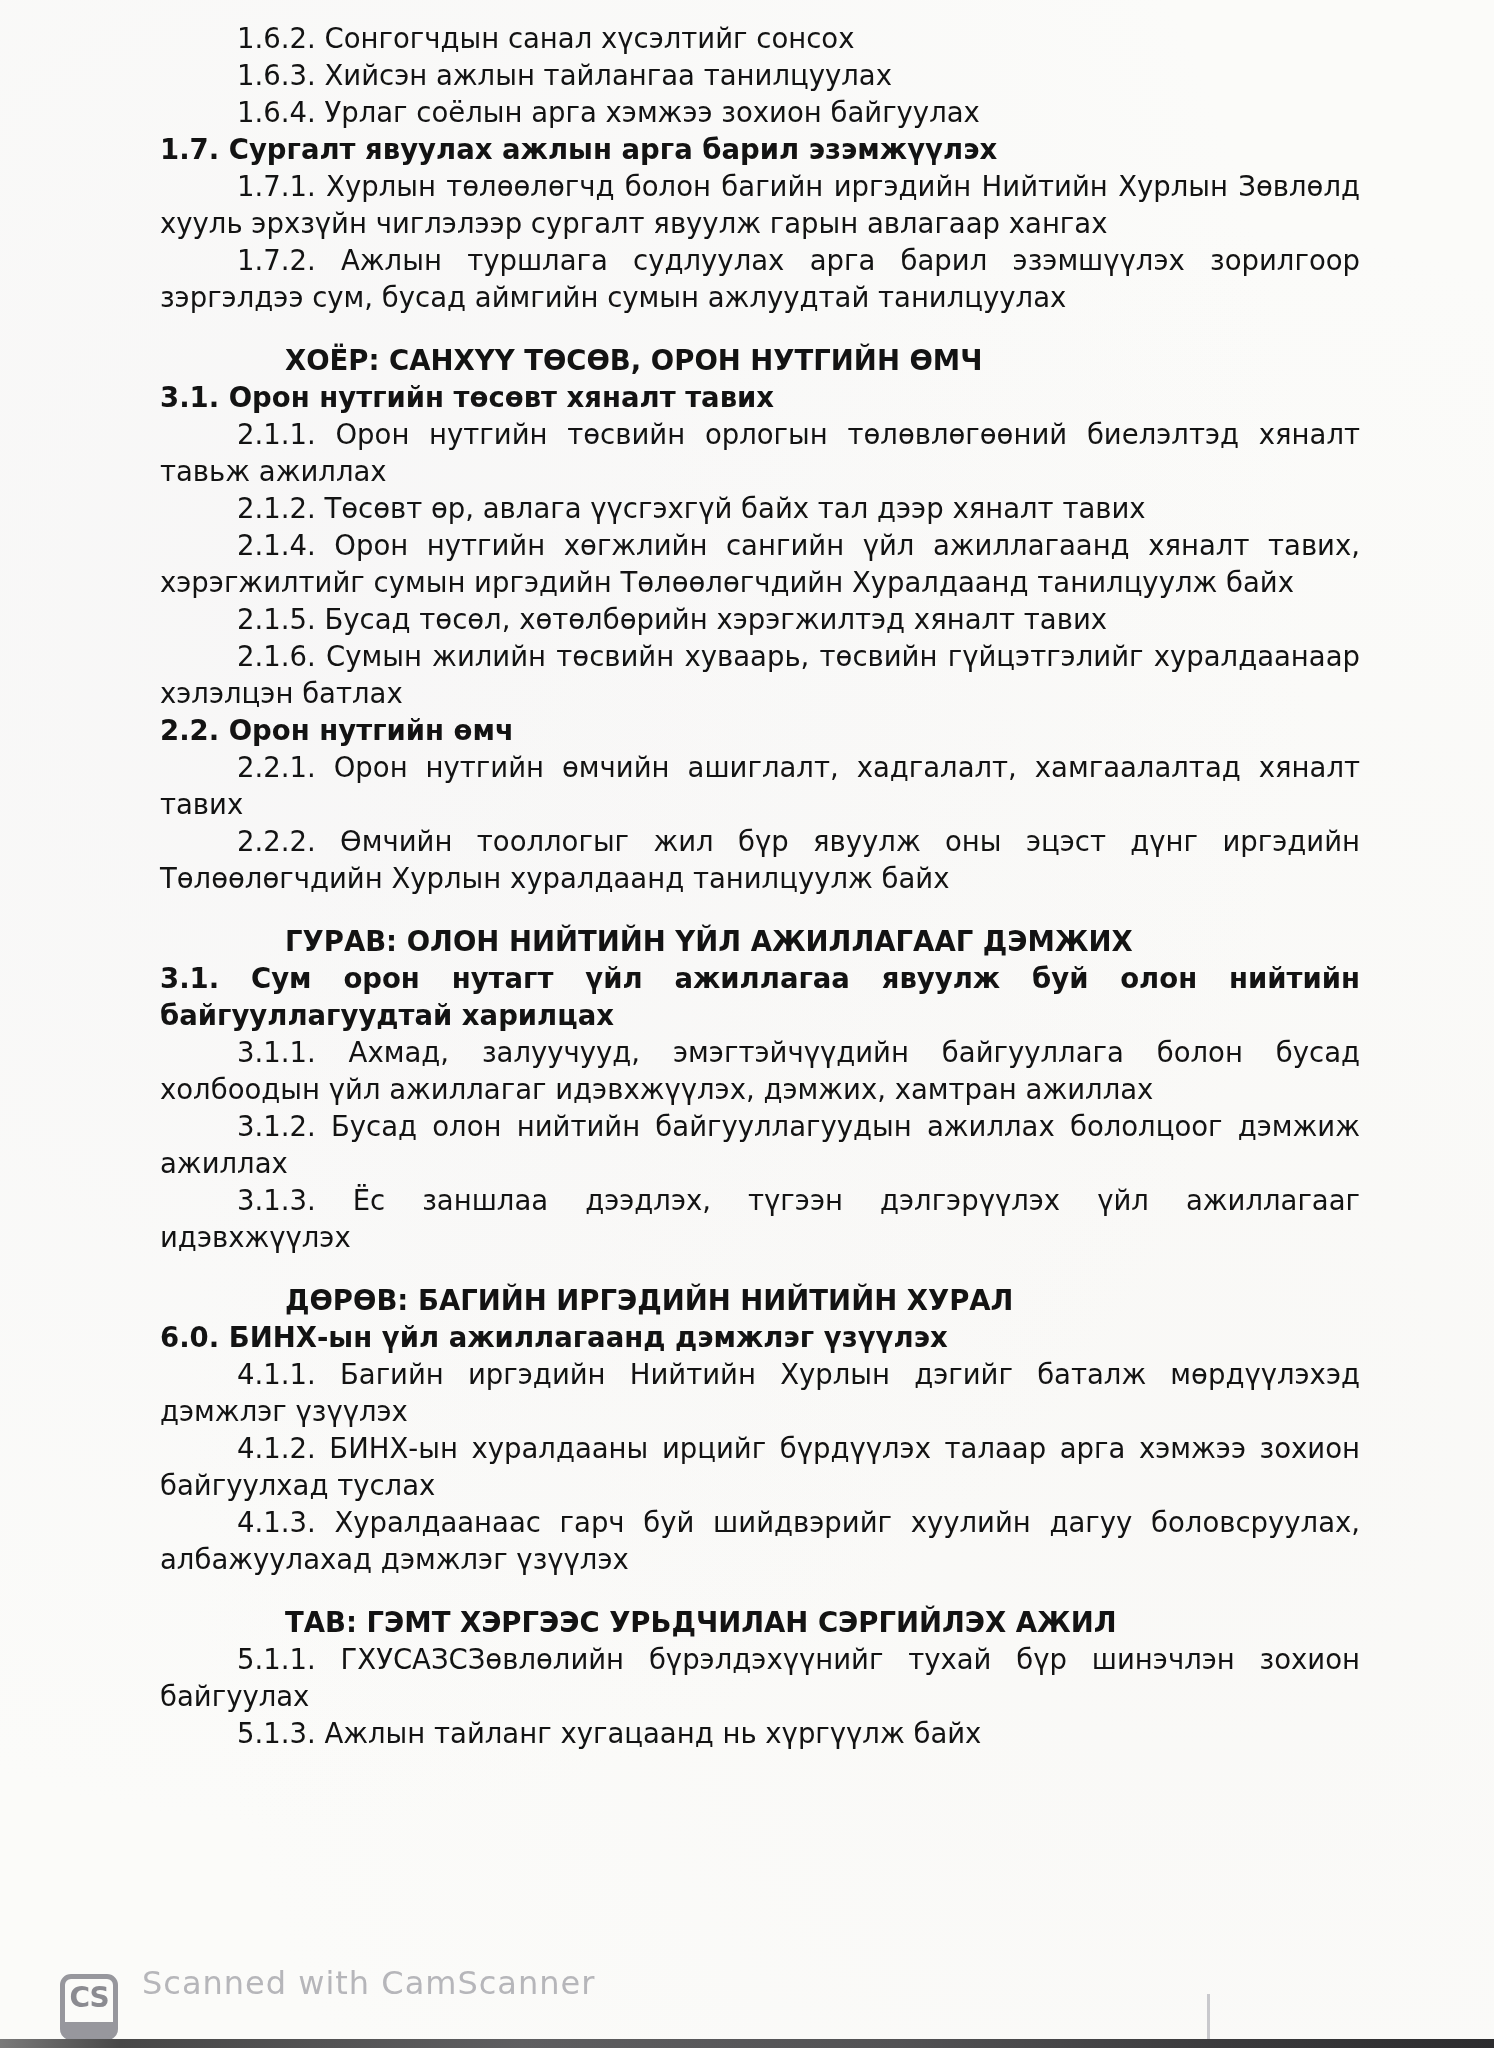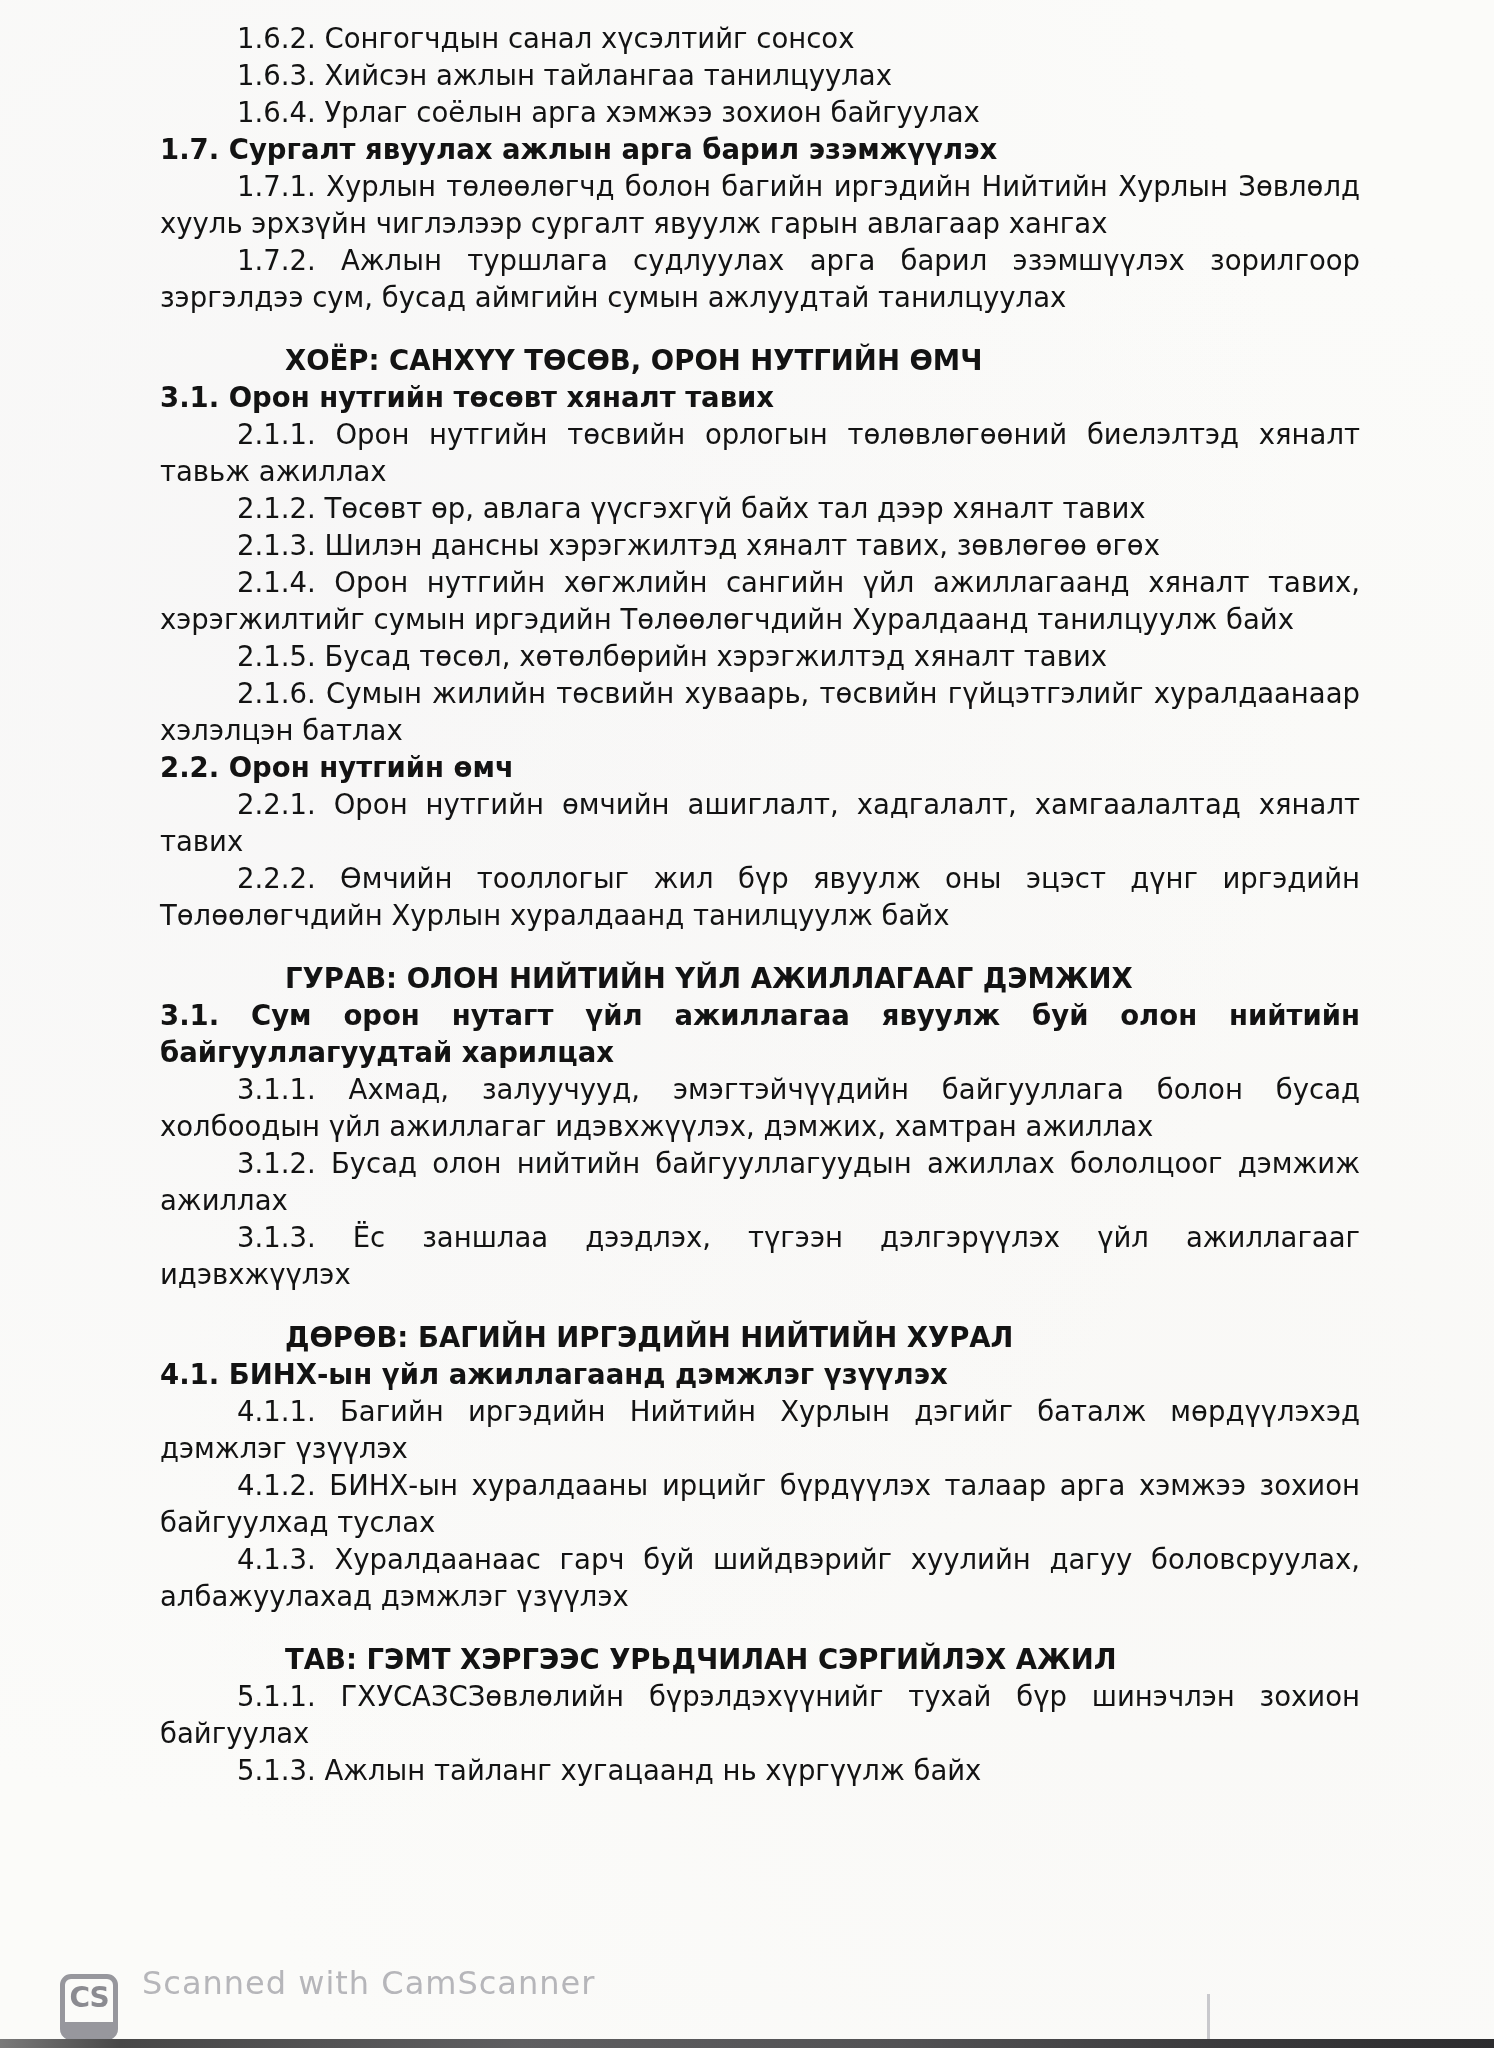--- a/index.html
+++ b/index.html
@@ -76,34 +76,33 @@
     <p class="blk item">1.6.2. Сонгогчдын санал хүсэлтийг сонсох</p>
     <p class="blk item">1.6.3. Хийсэн ажлын тайлангаа танилцуулах</p>
     <p class="blk item">1.6.4. Урлаг соёлын арга хэмжээ зохион байгуулах</p>
     <p class="blk bold">1.7. Сургалт явуулах ажлын арга барил эзэмжүүлэх</p>
     <p class="blk item">1.7.1. Хурлын төлөөлөгчд болон багийн иргэдийн Нийтийн Хурлын Зөвлөлд хууль эрхзүйн чиглэлээр сургалт явуулж гарын авлагаар хангах</p>
     <p class="blk item">1.7.2. Ажлын туршлага судлуулах арга барил эзэмшүүлэх зорилгоор зэргэлдээ сум, бусад аймгийн сумын ажлуудтай танилцуулах</p>
     <p class="blk heading">ХОЁР: САНХҮҮ ТӨСӨВ, ОРОН НУТГИЙН ӨМЧ</p>
     <p class="blk bold">3.1. Орон нутгийн төсөвт хяналт тавих</p>
     <p class="blk item">2.1.1. Орон нутгийн төсвийн орлогын төлөвлөгөөний биелэлтэд хяналт тавьж ажиллах</p>
     <p class="blk item">2.1.2. Төсөвт өр, авлага үүсгэхгүй байх тал дээр хяналт тавих</p>
-    <p class="blk item">2.1.3. Шилэн дансны хэрэгжилтэд хяналт тавих, зөвлөгөө өгөх</p>
     <p class="blk item">2.1.4. Орон нутгийн хөгжлийн сангийн үйл ажиллагаанд хяналт тавих, хэрэгжилтийг сумын иргэдийн Төлөөлөгчдийн Хуралдаанд танилцуулж байх</p>
     <p class="blk item">2.1.5. Бусад төсөл, хөтөлбөрийн хэрэгжилтэд хяналт тавих</p>
     <p class="blk item">2.1.6. Сумын жилийн төсвийн хуваарь, төсвийн гүйцэтгэлийг хуралдаанаар хэлэлцэн батлах</p>
     <p class="blk bold">2.2. Орон нутгийн өмч</p>
     <p class="blk item">2.2.1. Орон нутгийн өмчийн ашиглалт, хадгалалт, хамгаалалтад хяналт тавих</p>
     <p class="blk item">2.2.2. Өмчийн тооллогыг жил бүр явуулж оны эцэст дүнг иргэдийн Төлөөлөгчдийн Хурлын хуралдаанд танилцуулж байх</p>
     <p class="blk heading">ГУРАВ: ОЛОН НИЙТИЙН ҮЙЛ АЖИЛЛАГААГ ДЭМЖИХ</p>
     <p class="blk bold">3.1. Сум орон нутагт үйл ажиллагаа явуулж буй олон нийтийн байгууллагуудтай харилцах</p>
     <p class="blk item">3.1.1. Ахмад, залуучууд, эмэгтэйчүүдийн байгууллага болон бусад холбоодын үйл ажиллагаг идэвхжүүлэх, дэмжих, хамтран ажиллах</p>
     <p class="blk item">3.1.2. Бусад олон нийтийн байгууллагуудын ажиллах бололцоог дэмжиж ажиллах</p>
     <p class="blk item">3.1.3. Ёс заншлаа дээдлэх, түгээн дэлгэрүүлэх үйл ажиллагааг идэвхжүүлэх</p>
     <p class="blk heading">ДӨРӨВ: БАГИЙН ИРГЭДИЙН НИЙТИЙН ХУРАЛ</p>
-    <p class="blk bold">4.1. БИНХ-ын үйл ажиллагаанд дэмжлэг үзүүлэх</p>
+    <p class="blk bold">6.0. БИНХ-ын үйл ажиллагаанд дэмжлэг үзүүлэх</p>
     <p class="blk item">4.1.1. Багийн иргэдийн Нийтийн Хурлын дэгийг баталж мөрдүүлэхэд дэмжлэг үзүүлэх</p>
     <p class="blk item">4.1.2. БИНХ-ын хуралдааны ирцийг бүрдүүлэх талаар арга хэмжээ зохион байгуулхад туслах</p>
     <p class="blk item">4.1.3. Хуралдаанаас гарч буй шийдвэрийг хуулийн дагуу боловсруулах, албажуулахад дэмжлэг үзүүлэх</p>
     <p class="blk heading">ТАВ: ГЭМТ ХЭРГЭЭС УРЬДЧИЛАН СЭРГИЙЛЭХ АЖИЛ</p>
     <p class="blk item">5.1.1. ГХУСАЗСЗөвлөлийн бүрэлдэхүүнийг тухай бүр шинэчлэн зохион байгуулах</p>
     <p class="blk item">5.1.3. Ажлын тайланг хугацаанд нь хүргүүлж байх</p>
   </div>
 
 <div class="footer">
   <div class="cs-badge">

